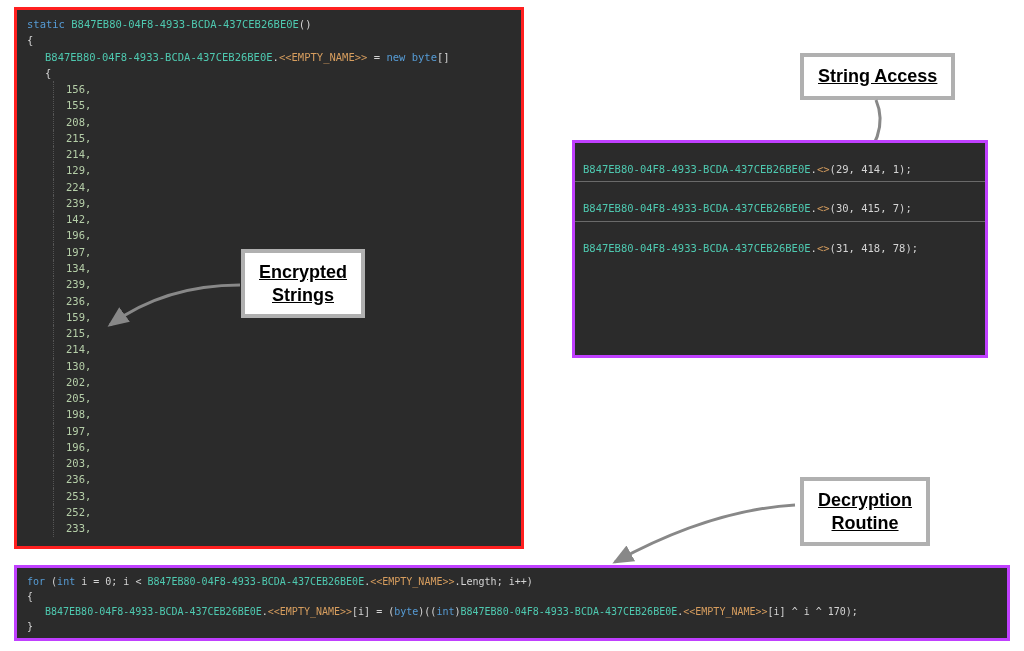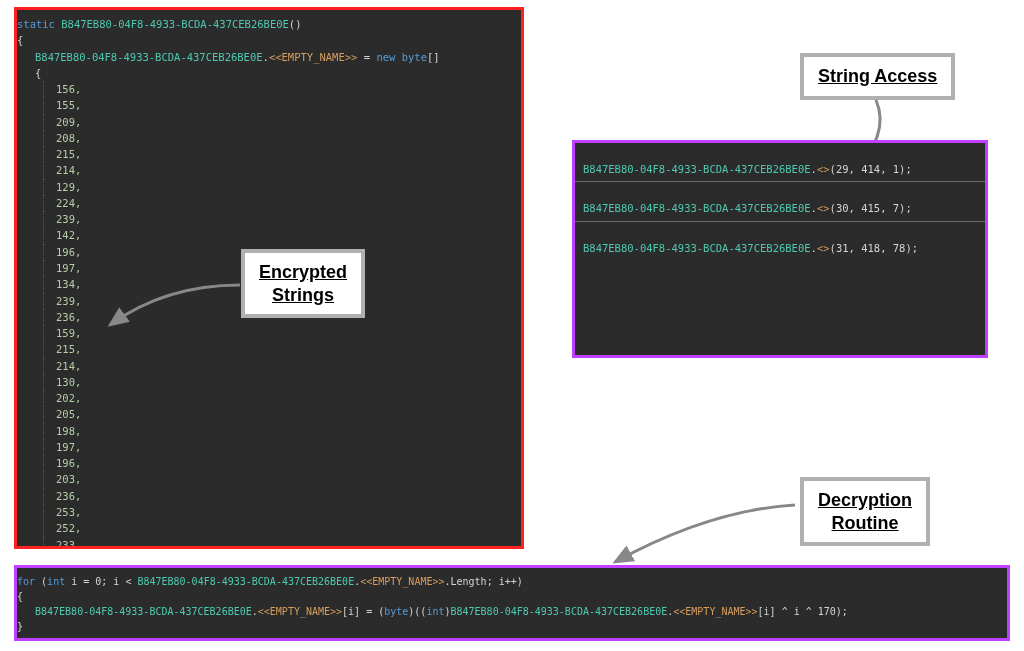--- a/index.html
+++ b/index.html
@@ -11,21 +11,21 @@
       width: 1024px;
       height: 651px;
       background: #ffffff;
       font-family: 'Monaco', 'Menlo', 'Consolas', monospace;
       position: relative;
       overflow: hidden;
     }
     .code-panel {
       position: absolute;
       background: #2b2b2b;
-      padding: 6px 0;
+      padding: 6px 10px;
       font-size: 10.5px;
       line-height: 1.55;
       color: #a9b7c6;
       overflow: hidden;
     }
     .red-border {
       border: 3px solid #ff2020;
     }
     .purple-border {
       border: 3px solid #c040ff;
@@ -76,21 +76,20 @@
     <span class="kw-teal">B847EB80-04F8-4933-BCDA-437CEB26BE0E</span><span class="txt">()</span>
   </div>
   <div class="txt">{</div>
   <div class="indent1">
     <span class="kw-teal">B847EB80-04F8-4933-BCDA-437CEB26BE0E</span><span class="txt">.</span><span class="empty-name">&lt;&lt;EMPTY_NAME&gt;&gt;</span><span class="txt"> = </span><span class="kw-blue">new</span><span class="txt"> </span><span class="kw-blue">byte</span><span class="txt">[]</span>
   </div>
   <div class="indent1 txt">{</div>
   <div id="byte-values" class="indent1">
       <div class="guide num">156,</div>
       <div class="guide num">155,</div>
-      <div class="guide num">209,</div>
       <div class="guide num">208,</div>
       <div class="guide num">215,</div>
       <div class="guide num">214,</div>
       <div class="guide num">129,</div>
       <div class="guide num">224,</div>
       <div class="guide num">239,</div>
       <div class="guide num">142,</div>
       <div class="guide num">196,</div>
       <div class="guide num">197,</div>
       <div class="guide num">134,</div>

